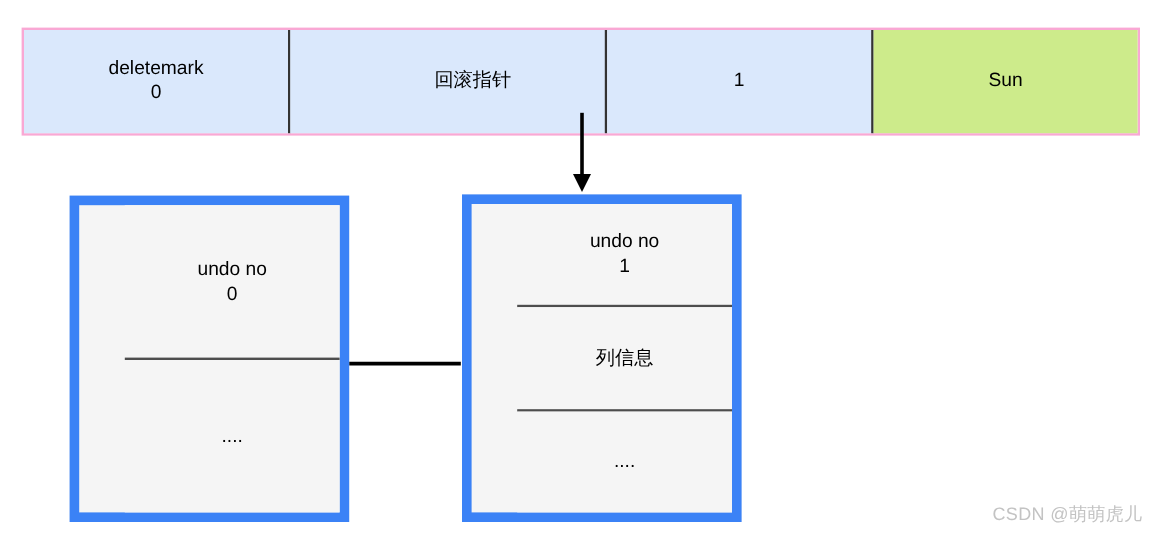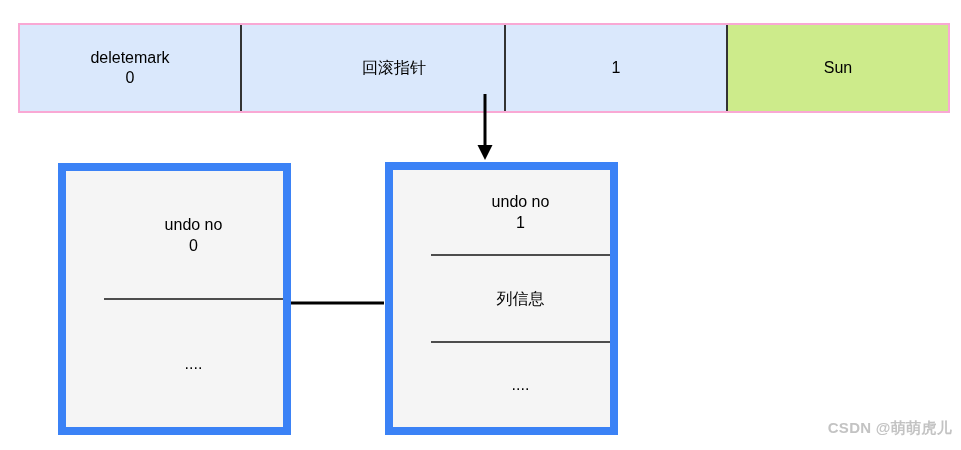--- a/index.html
+++ b/index.html
@@ -76,21 +76,20 @@
   }
 
   
   .watermark {
     position: absolute;
     right: 9px;
     top: 419px;
     font-size: 15px;
     color: #c3c3c3;
     letter-spacing: 0.3px;
-    font-weight: bold;
   }
 </style>
 </head>
 <body>
 
 <div class="canvas">
 
   <div class="record-row">
     <div class="record-cell" style="background: rgb(218, 232, 252);">
       <span>deletemark</span>

